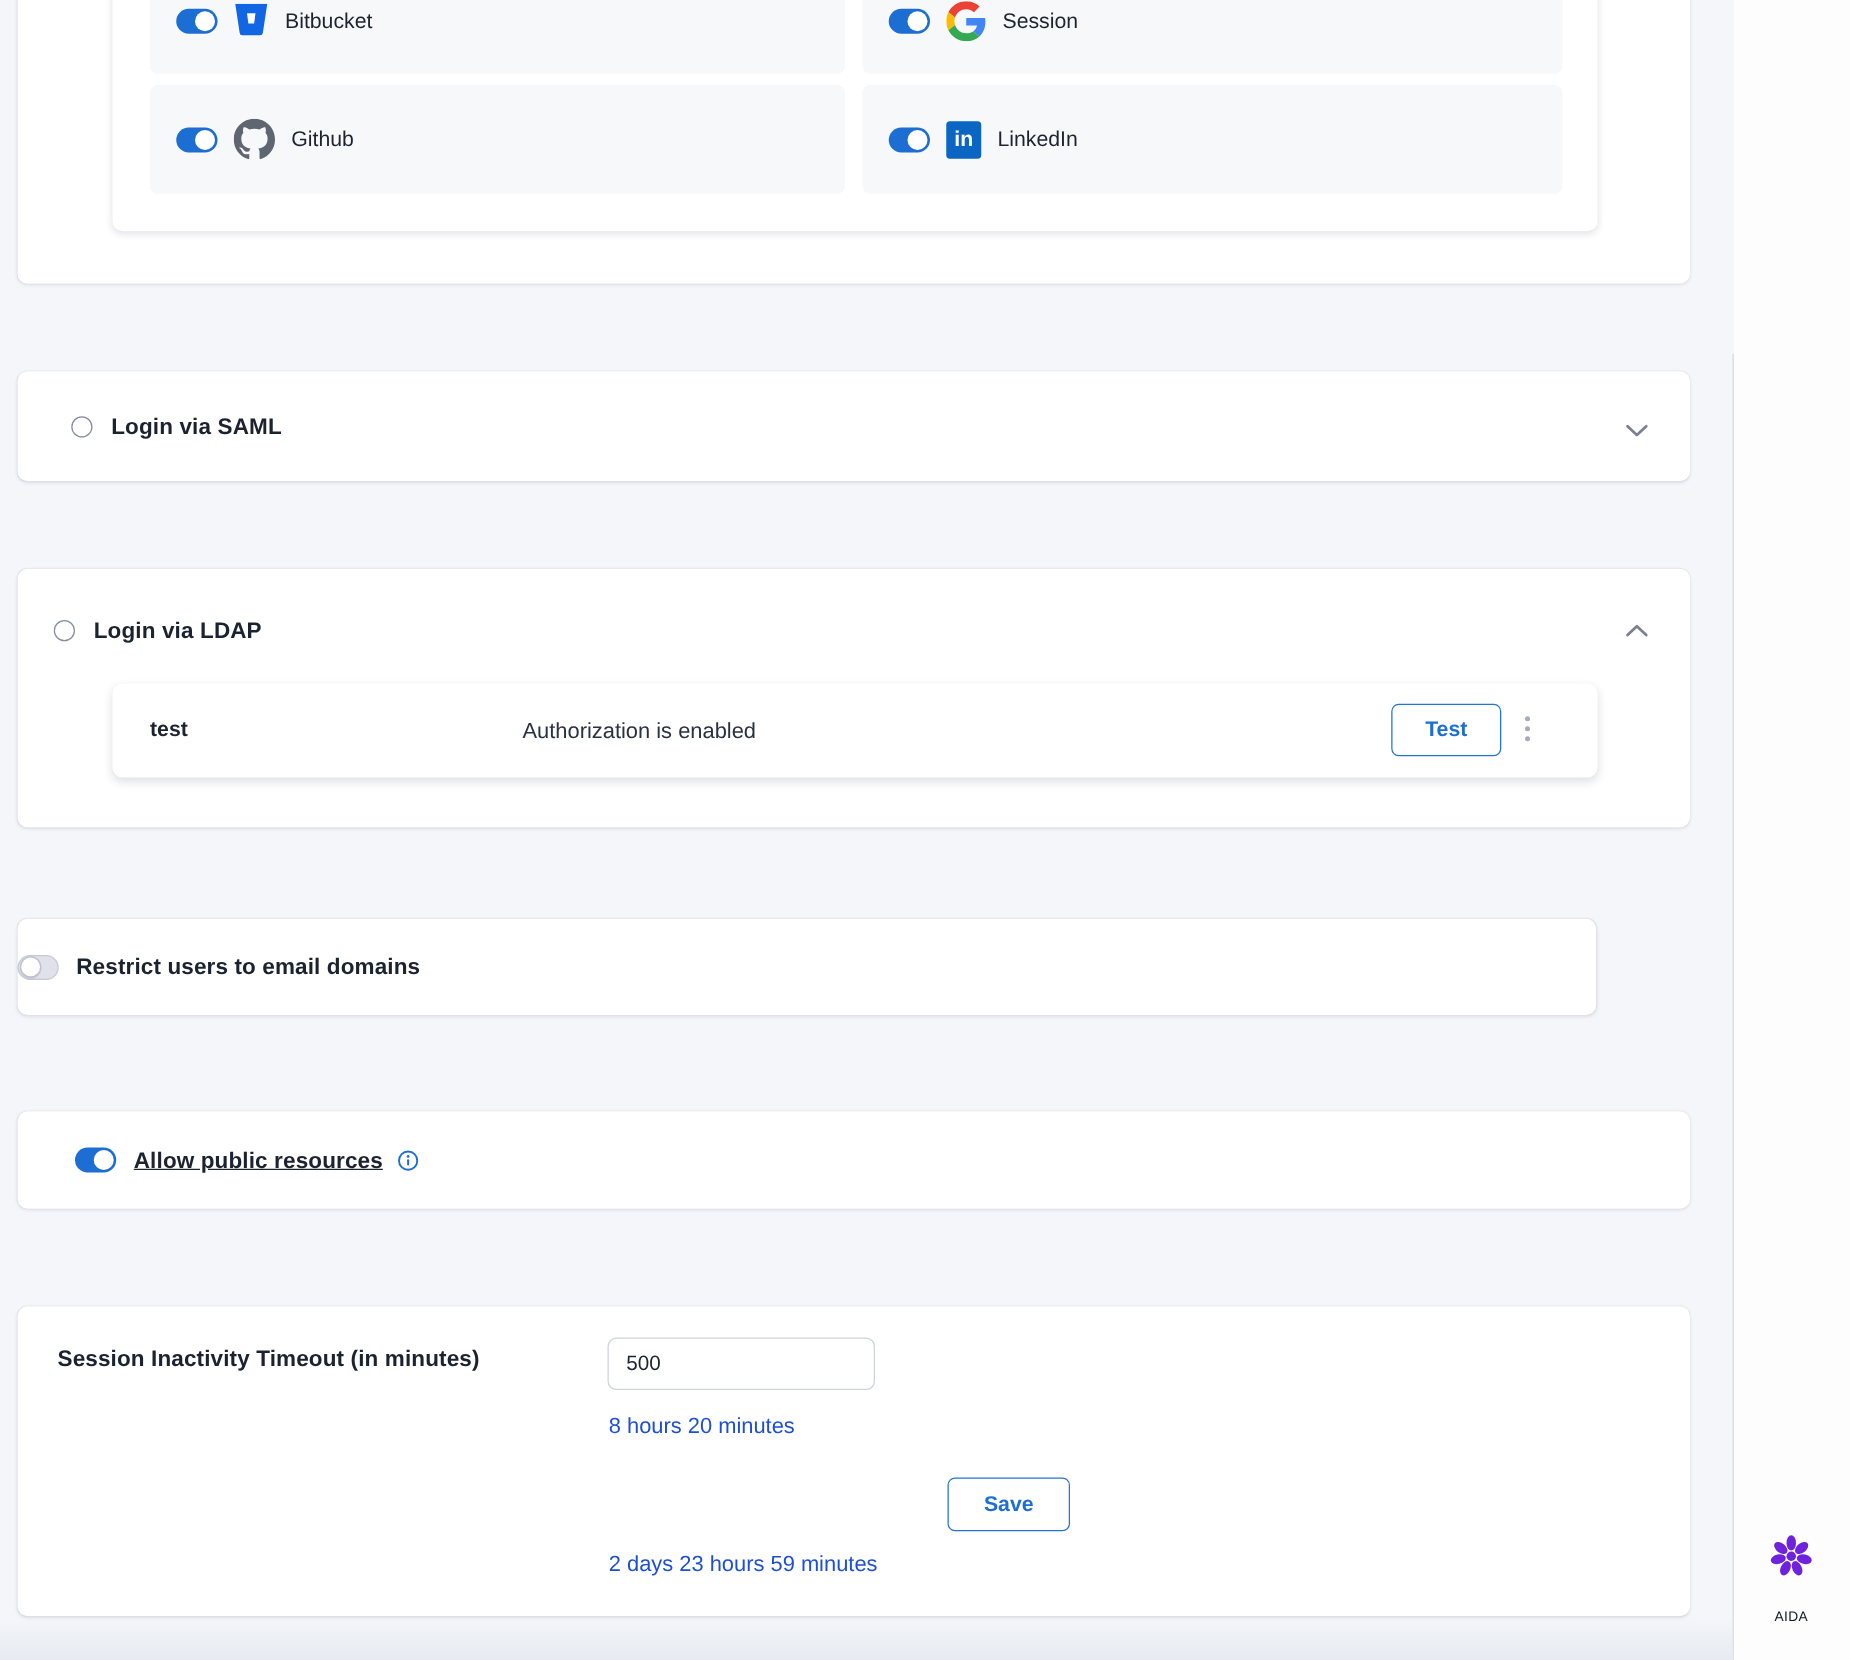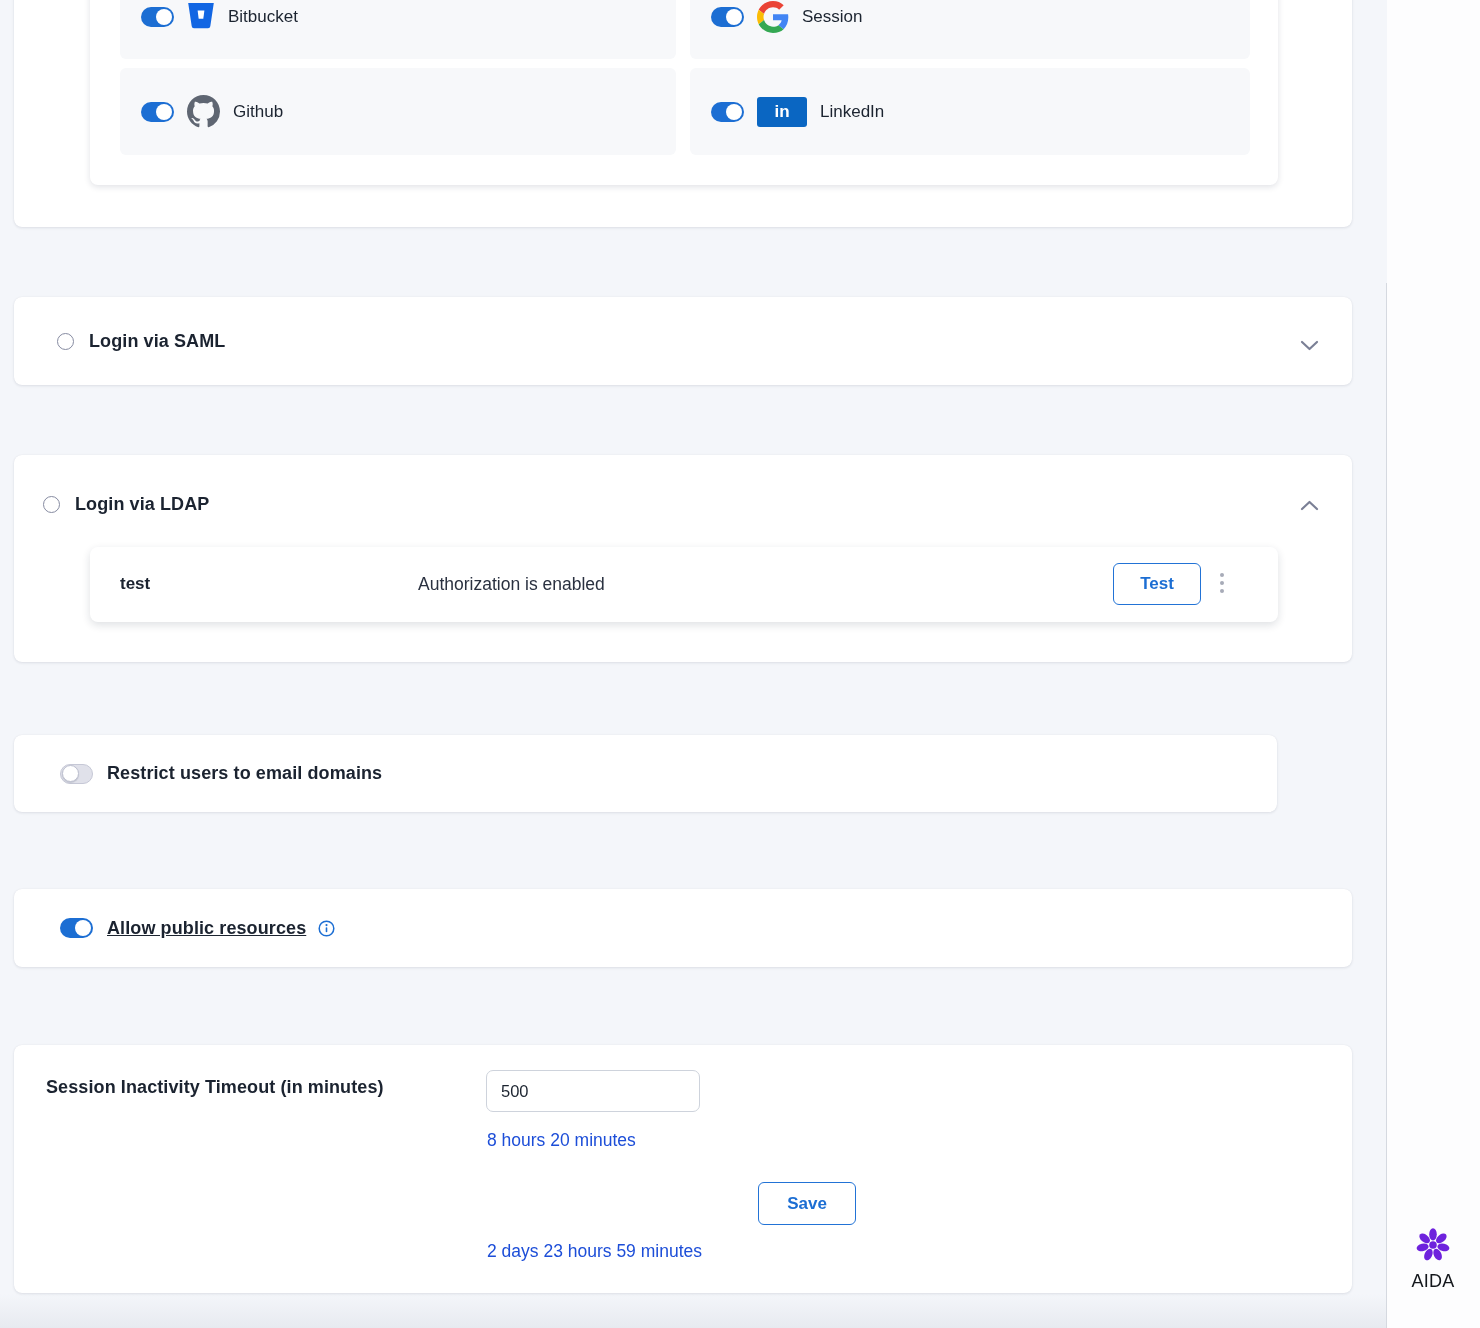--- a/index.html
+++ b/index.html
@@ -83,24 +83,24 @@
 
   .ldap-status { font-size:17.5px; color:#2a3140; }
   .ldap-name { font-size:17px; font-weight:700; color:#1b2330; }
 
   .info-icon { display:inline-block; margin-left:9px; vertical-align:-2px; cursor:pointer; }
 
   .bottom-fade { position:absolute; left:0; top:1294px; width:1386px; height:34px;
     background:linear-gradient(180deg, rgba(244,246,250,0) 0%, #e7eaf0 100%); }
 
   .aida { position:absolute; left:1402px; top:1226px; width:62px; text-align:center; cursor:pointer; }
-  .aida-label { font-size:18px; color:#14171c; margin-top:3px; letter-spacing:.3px; }
+  .aida-label { font-size:11px; color:#14171c; margin-top:19px; letter-spacing:.3px; }
 
   .linkedin-badge {
-    width:50px; height:30px; border-radius:3px; background:#0a66c2;
+    width:28px; height:30px; border-radius:3px; background:#0a66c2;
     display:flex; align-items:center; justify-content:center;
     color:#ffffff; font-weight:700; font-size:17px; flex:0 0 auto;
   }
   .chev { position:absolute; cursor:pointer; }
 </style>
 </head>
 <body>
 
 <div class="right-panel"></div>
 <div class="right-divider"></div>
@@ -183,21 +183,21 @@
   <span class="ldap-name abs" style="left:30px; top:27px;">test</span>
   <span class="ldap-status abs" style="left:328px; top:27px;">Authorization is enabled</span>
   <button class="btn-outline" style="left:1023px; top:16px; width:88px; height:42px;">Test</button>
   <span class="kebab" style="left:1130px; top:26px;">
     <span class="kdot"></span>
       <span class="kdot"></span>
       <span class="kdot"></span>
   </span>
 </div>
 
-<div class="card" style="left:14px; top:735px; width:1263px; height:77px; display:flex; align-items:center; padding-left:46px; gap:14px;text-align:right;">
+<div class="card" style="left:14px; top:735px; width:1263px; height:77px; display:flex; align-items:center; gap:14px;text-align:right;">
   <span class="toggle off">
       <span class="knob"></span>
     </span>
   <span class="row-heading">Restrict users to email domains</span>
 </div>
 
 <div class="card" style="left:14px; top:889px; width:1338px; height:78px; display:flex; align-items:center; padding-left:46px; gap:14px;text-decoration:underline;">
   <span class="toggle on">
       <span class="knob"></span>
     </span>

